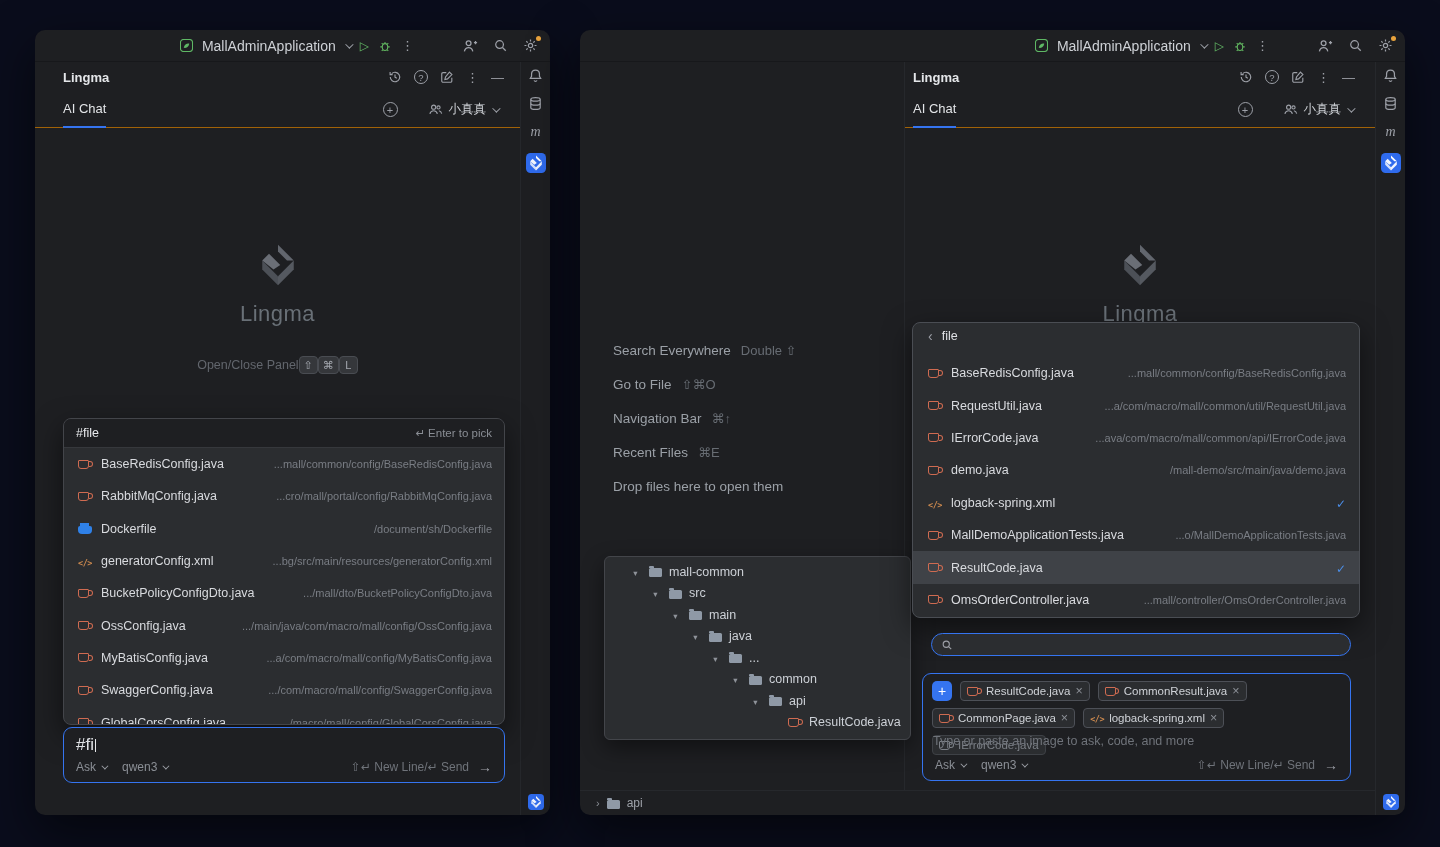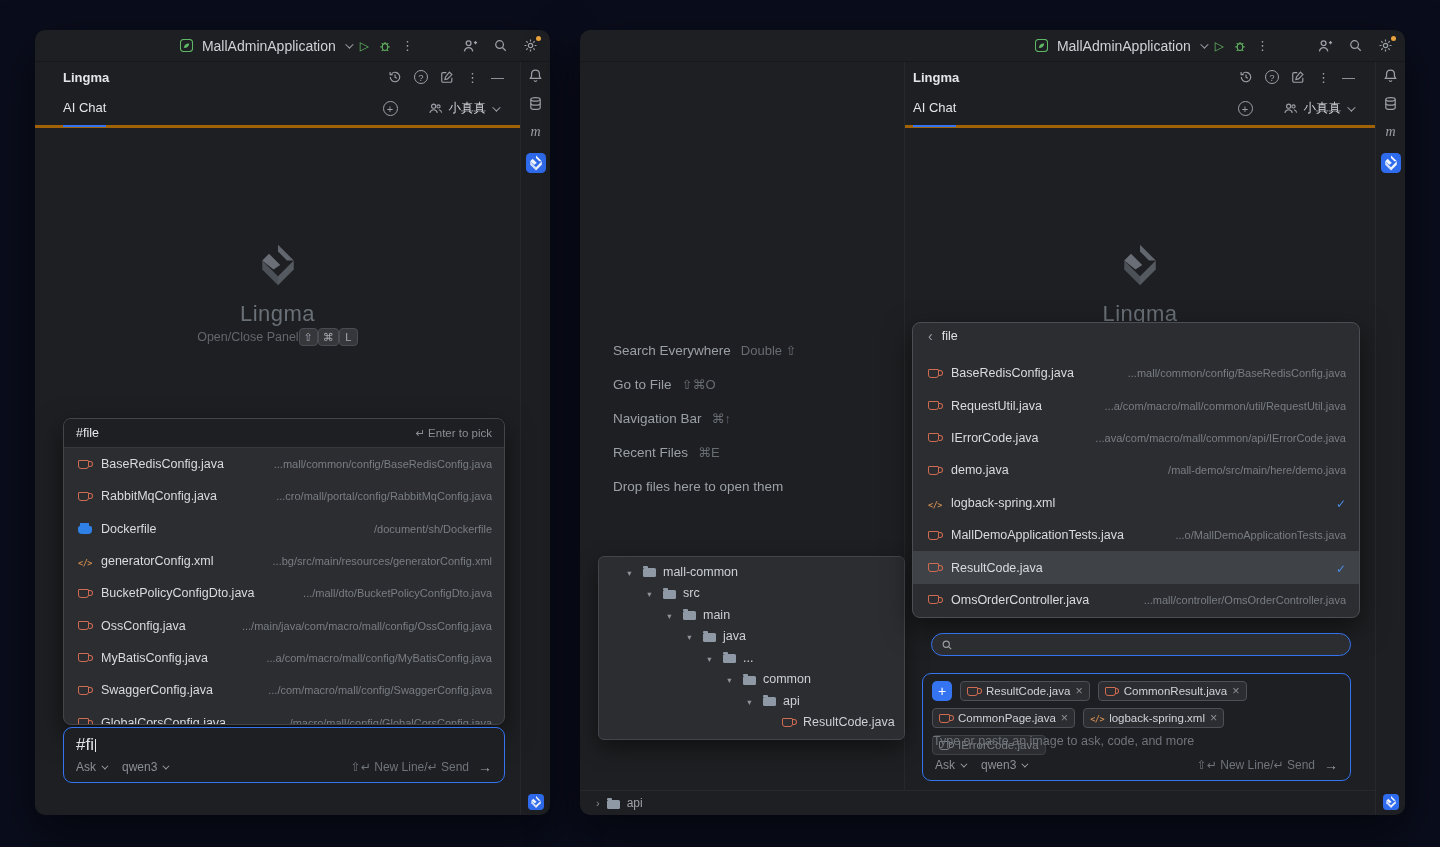--- a/index.html
+++ b/index.html
@@ -27,33 +27,33 @@
   .rail-bottom{position:absolute;bottom:5px;left:50%;transform:translateX(-50%);display:flex;}
 
   
   .panel-header{position:absolute;top:32px;height:30px;display:flex;align-items:center;}
   #win-left .panel-header{left:0;width:485px;padding:0 16px 0 28px;}
   #win-right .panel-header{left:325px;width:470px;padding:0 20px 0 8px;}
   .ph-title{font-size:13px;font-weight:700;color:#e3e5e8;}
   .ph-icons{margin-left:auto;display:flex;align-items:center;gap:12px;color:#9da0a8;}
   .qc{width:14px;height:14px;border:1.2px solid #9da0a8;border-radius:50%;font-size:9.5px;display:flex;align-items:center;justify-content:center;color:#9da0a8;}
 
-  .tab-row{position:absolute;top:62px;height:36px;display:flex;align-items:center;border-bottom:3px solid #a16207;}
+  .tab-row{position:absolute;top:62px;height:36px;display:flex;align-items:center;border-bottom:1px solid #a16207;}
   #win-left .tab-row{left:0;width:485px;padding:0 22px 0 28px;}
   #win-right .tab-row{left:325px;width:470px;padding:0 22px 0 8px;}
   .tab{height:36px;display:flex;align-items:center;font-size:13px;color:#e3e5e8;border-bottom:2px solid #3574f0;}
   .plus-circ{margin-left:auto;width:15px;height:15px;border:1.2px solid #9da0a8;border-radius:50%;color:#9da0a8;font-size:11px;display:flex;align-items:center;justify-content:center;}
   .user-group{display:flex;align-items:center;gap:6px;margin-left:30px;color:#ced1d6;font-size:12.5px;}
 
   
   .hero{position:absolute;text-align:center;}
   #win-left .hero{left:0;top:208px;width:485px;}
   #win-right .hero{left:325px;top:208px;width:470px;}
   .hero-brand{margin-top:9px;font-size:22px;color:#697077;letter-spacing:.5px;}
-  .hero-hint{margin-top:1px;display:flex;justify-content:center;align-items:center;color:#62666d;font-size:12.5px;}
+  .hero-hint{margin-top:29px;display:flex;justify-content:center;align-items:center;color:#62666d;font-size:12.5px;}
   .key{min-width:19px;height:18px;padding:0 4px;background:#35373b;border:1px solid #494c52;border-radius:4px;color:#a3a7ae;font-size:11px;display:flex;align-items:center;justify-content:center;}
 
   
   .fic{width:18px;display:flex;justify-content:center;align-items:center;flex-shrink:0;}
   .ic-java{width:11px;height:9px;border:1.4px solid var(--java,#cf6b51);border-radius:1px 1px 3px 3px;position:relative;display:inline-block;margin-right:3px;}
   .ic-java::after{content:"";position:absolute;right:-4.5px;top:.5px;width:3px;height:4px;border:1.4px solid var(--java,#cf6b51);border-left:none;border-radius:0 3px 3px 0;}
   .ic-xml::before{content:"</>";font-family:"DejaVu Sans Mono","Liberation Mono",monospace;font-size:8.5px;font-weight:bold;letter-spacing:-.5px;color:var(--xmlc,#cf8b4f);}
   .ic-docker{width:14px;height:8px;background:#2f81e8;border-radius:2px 2px 4px 4px;position:relative;display:inline-block;margin-top:3px;}
   .ic-docker::before{content:"";position:absolute;left:2px;top:-3px;width:9px;height:2.5px;background:#2f81e8;}
   .ic-folder{width:13px;height:9px;background:#8f99a6;border-radius:1.5px;position:relative;display:inline-block;margin-top:2px;}
@@ -102,21 +102,21 @@
   .chip-x::before{content:"×";color:#8b8f96;font-size:12.5px;}
   .cm-ph{position:absolute;left:10px;top:60px;font-size:12.5px;color:#6f737a;}
 
   
   .editor{position:absolute;left:0;top:32px;width:325px;bottom:25px;border-right:1px solid #26282c;}
   .shortcuts{position:absolute;left:33px;top:271px;}
   .sc-row{height:34px;display:flex;align-items:center;gap:10px;}
   .sc-label{font-size:13.5px;color:#9ba0a7;}
   .sc-keys{font-size:13px;color:#676c73;}
 
-  .tree-popup{position:absolute;left:18px;top:526px;width:307px;height:184px;background:#2b2d30;border:1px solid #43454a;border-radius:6px;box-shadow:0 8px 22px rgba(0,0,0,.45);padding:4px 0;overflow:hidden;z-index:4;}
+  .tree-popup{position:absolute;left:24px;top:526px;width:307px;height:184px;background:#2b2d30;border:1px solid #43454a;border-radius:6px;box-shadow:0 8px 22px rgba(0,0,0,.45);padding:4px 0;overflow:hidden;z-index:4;}
   .tree-row{height:21.5px;display:flex;align-items:center;gap:5px;font-size:12.5px;color:#ccd0d6;}
   .tw{width:11px;text-align:center;flex-shrink:0;}
   .tw::before{content:"▾";font-size:8.5px;color:#8f939a;}
   .tw.ghost{visibility:hidden;}
   .tree-label{white-space:nowrap;}
 
   .statusbar{position:absolute;left:0;bottom:0;width:795px;height:25px;border-top:1px solid #26282c;display:flex;align-items:center;gap:7px;padding-left:16px;font-size:12px;color:#9da1a8;}
   .sb-chev{color:#8b8f96;font-size:11px;}
 
   svg{display:block;}
@@ -631,21 +631,21 @@
           <span class="pk-name">IErrorCode.java</span>
           <span class="pk-path">...ava/com/macro/mall/common/api/IErrorCode.java</span>
 
         </div>
 
         <div class="pk-row">
           <span class="fic">
             <span class="ic-java"></span>
           </span>
           <span class="pk-name">demo.java</span>
-          <span class="pk-path">/mall-demo/src/main/here/demo.java</span>
+          <span class="pk-path">/mall-demo/src/main/java/demo.java</span>
 
         </div>
 
         <div class="pk-row">
           <span class="fic">
             <span class="ic-xml"></span>
           </span>
           <span class="pk-name">logback-spring.xml</span>
           <span class="pk-path"></span>
           <span class="pk-check"></span>

